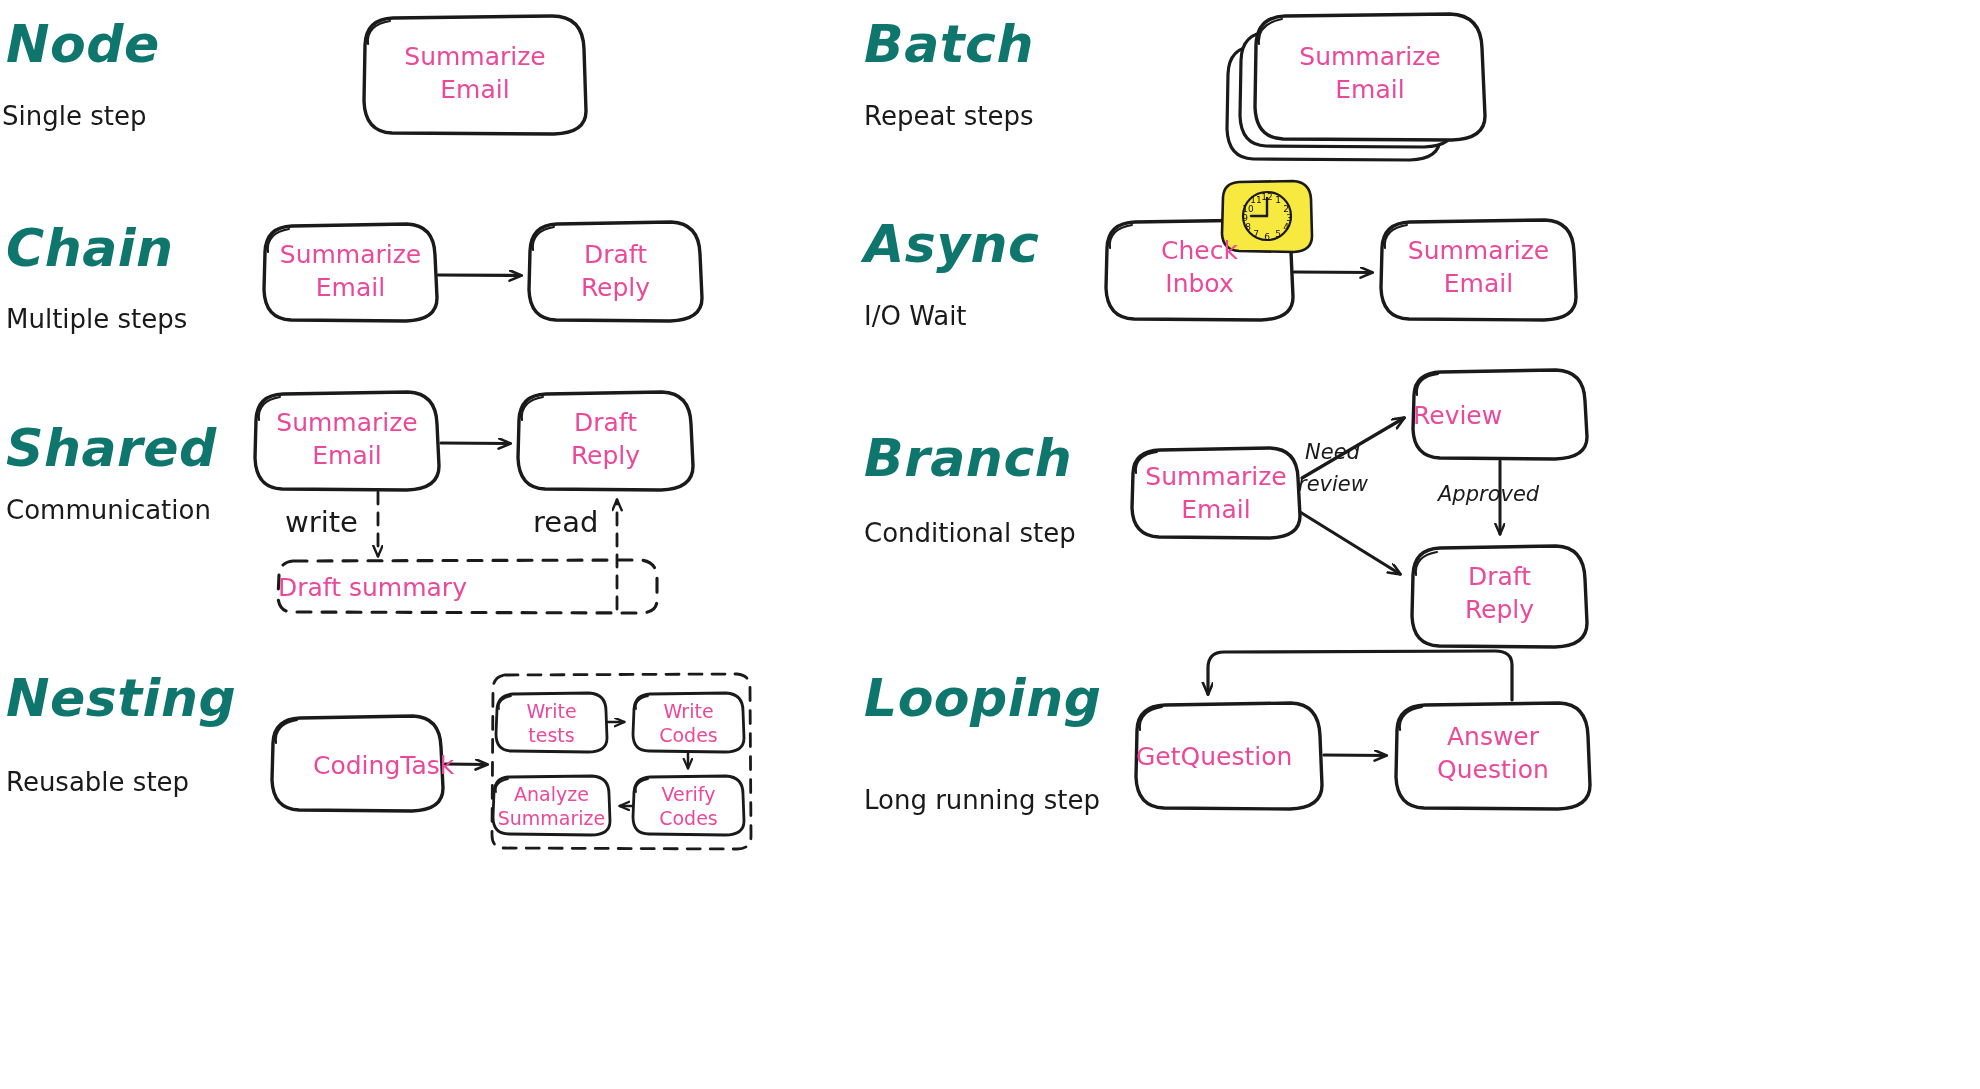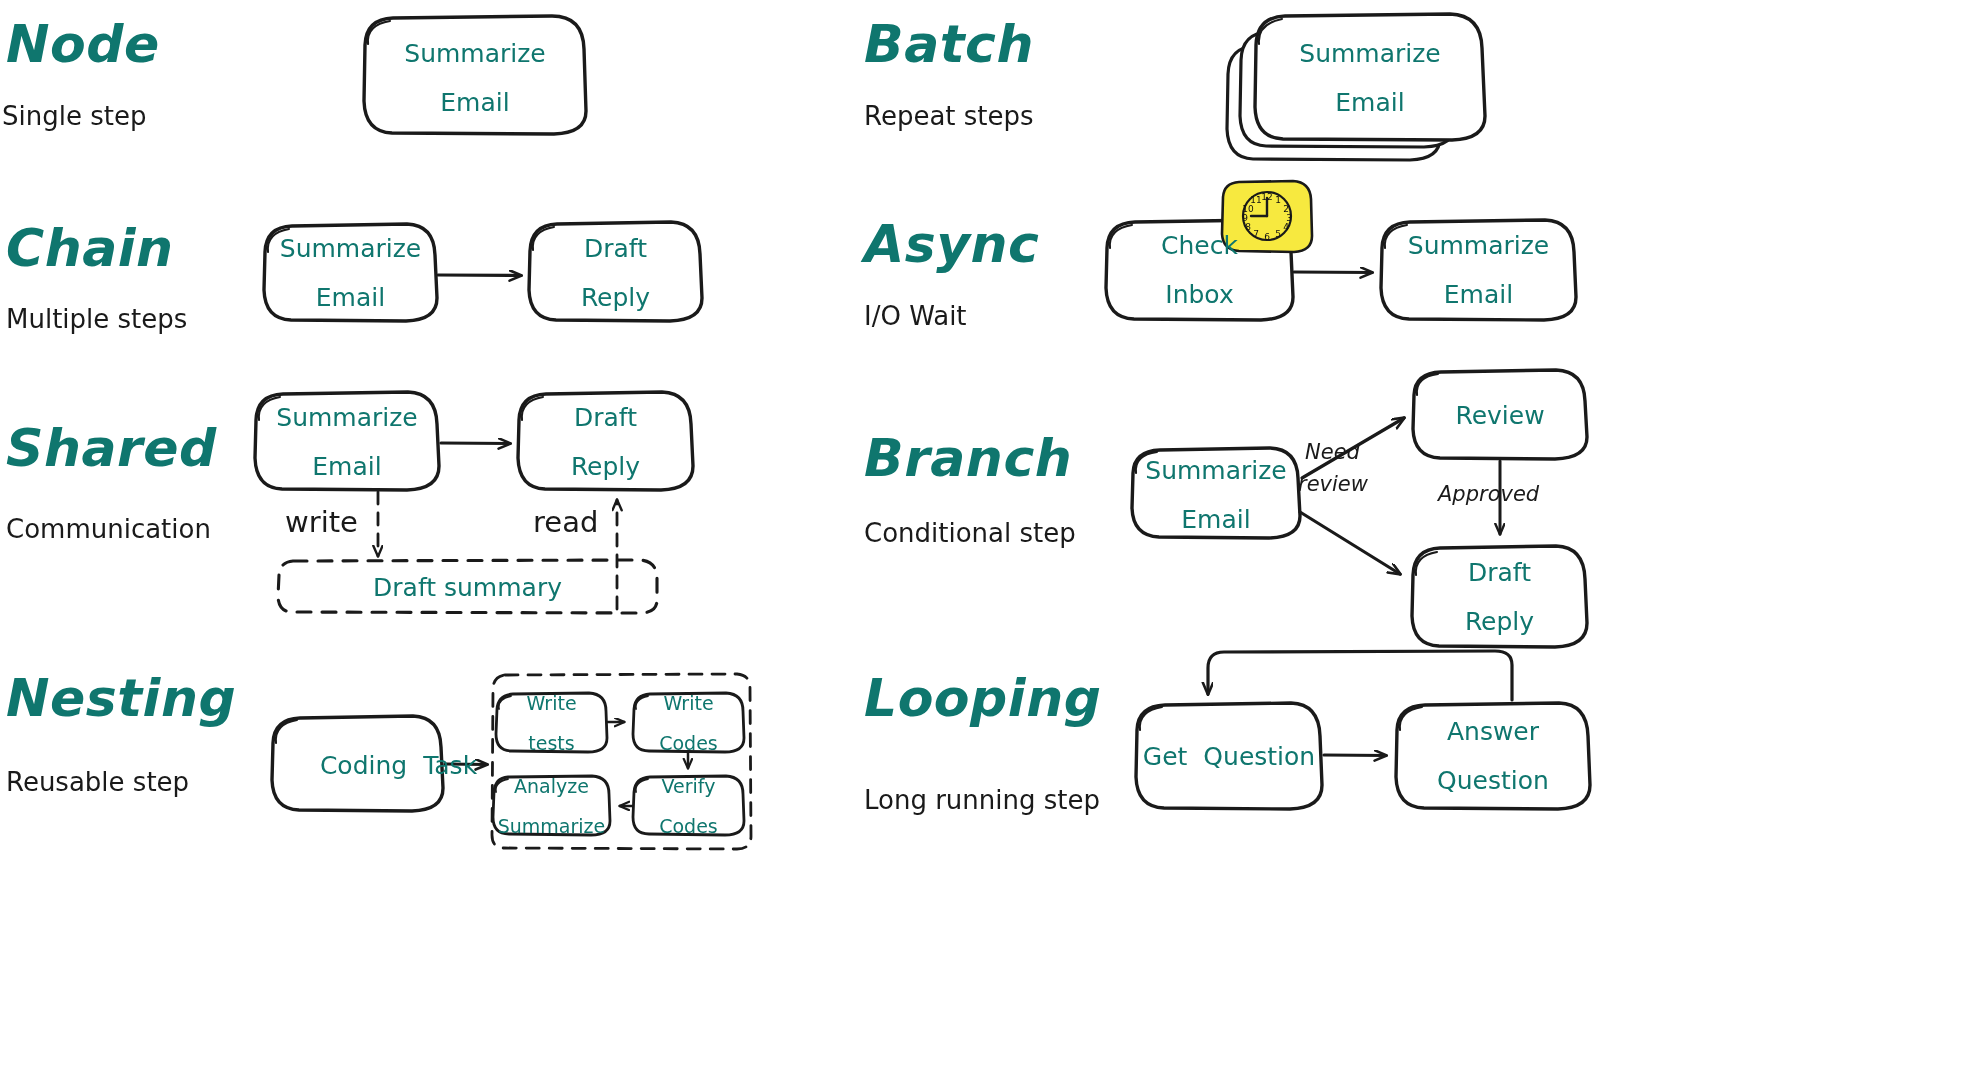--- a/index.html
+++ b/index.html
@@ -8,23 +8,23 @@
   .canvas{position:absolute;inset:0;}
   svg.layer{position:absolute;left:0;top:0;width:1980px;height:1089px;overflow:visible;}
 
   
   .sec-title{position:absolute;font-family:"DejaVu Sans",sans-serif;
      font-weight:700;font-style:italic;font-size:52px;letter-spacing:.5px;color:#0f766e;
      white-space:nowrap;line-height:1;}
   .sec-sub{position:absolute;font-family:"DejaVu Sans",sans-serif;
      font-size:26px;color:#1a1a1a;white-space:nowrap;line-height:1;}
 
-  .nodelabel{position:absolute;display:flex;align-items:center;justify-content:center;
+  .nodelabel{position:absolute;display:flex;align-items:center;
      text-align:center;font-family:"DejaVu Sans",sans-serif;font-size:25px;line-height:1.32;
-     color:#0f766e;pointer-events:none;gap:16px;}
+     color:#ec4899;pointer-events:none;}
   .nodelabel.small{font-size:19px;line-height:1.25;}
   .edgelabel{position:absolute;font-family:"DejaVu Sans",sans-serif;font-size:23px;
      color:#1a1a1a;white-space:nowrap;line-height:1.15;}
   .edgelabel.ital{font-style:italic;font-size:21px;}
   .bigedge{position:absolute;font-family:"DejaVu Sans",sans-serif;font-size:29px;color:#1a1a1a;}
 
   .clocknum{font-family:"DejaVu Sans",sans-serif;font-size:9px;fill:#111;}
 </style>
 </head>
 <body>
@@ -206,21 +206,21 @@
   <div class="nodelabel" style="left:1106px;top:234px;width:187px;height:72px;flex-direction:column;">
     <span>Check</span>
     <span>Inbox</span>
   </div>
   <div class="nodelabel" style="left:1381px;top:234px;width:195px;height:72px;flex-direction:column;">
     <span>Summarize</span>
     <span>Email</span>
   </div>
 
   <div class="sec-title" style="left:6px;top:422px;">Shared</div>
-  <div class="sec-sub" style="left:6px;top:516px;">Communication</div>
+  <div class="sec-sub" style="left:6px;top:497px;">Communication</div>
   <div class="nodelabel" style="left:255px;top:406px;width:184px;height:72px;flex-direction:column;">
     <span>Summarize</span>
     <span>Email</span>
   </div>
   <div class="nodelabel" style="left:518px;top:406px;width:175px;height:72px;flex-direction:column;">
     <span>Draft</span>
     <span>Reply</span>
   </div>
   <div class="bigedge" style="left:285px;top:505px;">write</div>
   <div class="bigedge" style="left:533px;top:505px;">read</div>

